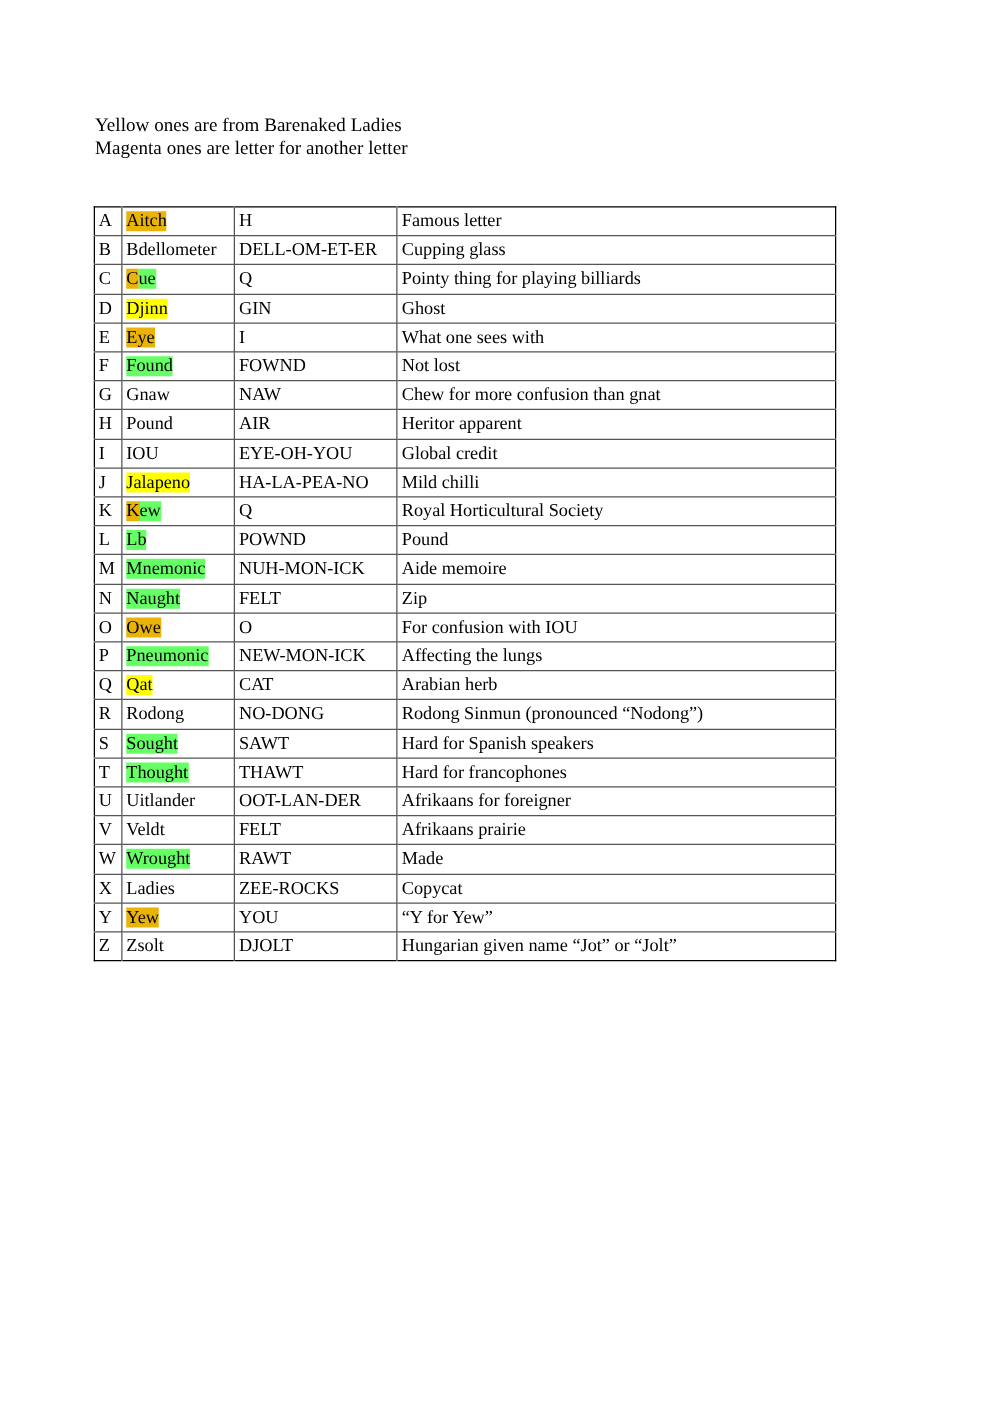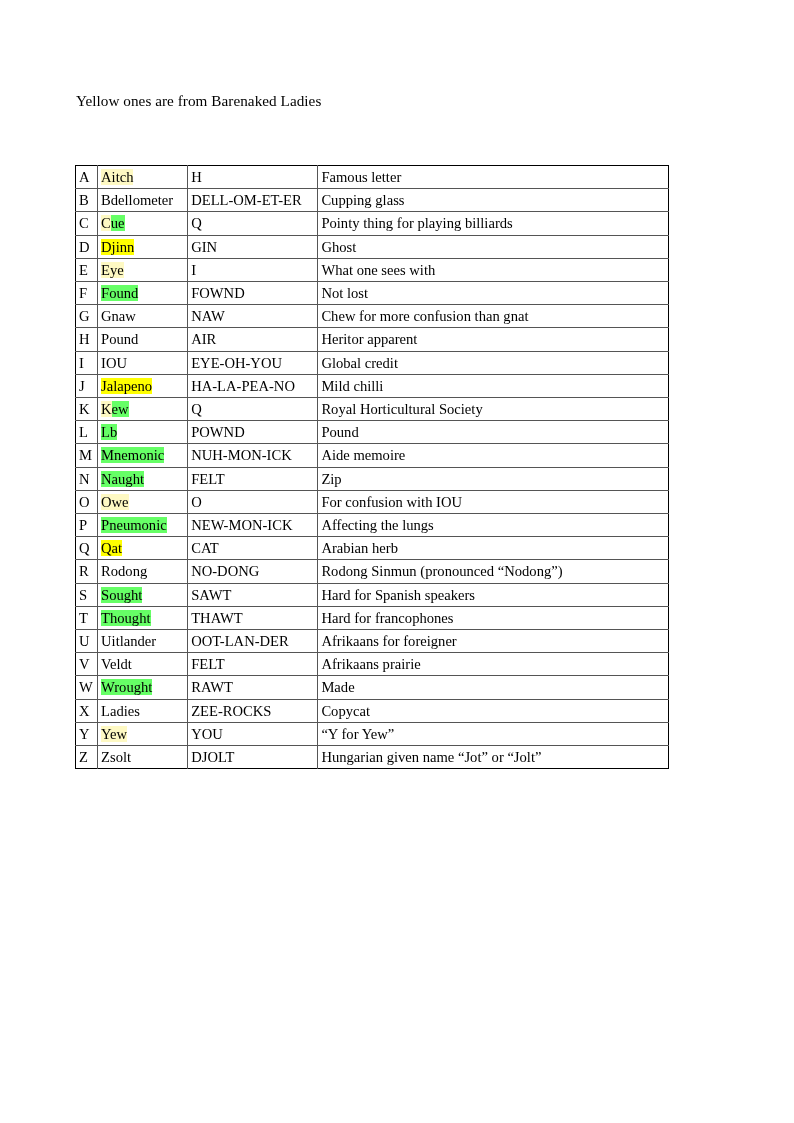--- a/index.html
+++ b/index.html
@@ -66,32 +66,33 @@
   table.abc td:last-child {
     border-right: none;
     margin-left: 42px;
   }
   .col-letter { width: 22px; }
   .col-word   { width: 90px; }
   .col-pron   { width: 130px; }
   .col-desc   { width: 350px; }
 
   .hl-y { background-color: #ffff00; }
-  .hl-m { background-color: #fef9c3; }
+  .hl-m { background-color: #eab308; }
   .hl-g { background-color: #66ff66; }
 
   .seg { display: inline; }
 </style>
 </head>
 <body>
 
 <div class="page">
 
   <div class="legend">
     <div class="legend-line">Yellow ones are from Barenaked Ladies</div>
+    <div class="legend-line">Magenta ones are letter for another letter</div>
   </div>
 
   <div class="table-wrap">
     <table class="abc">
       <colgroup>
         <col class="col-letter">
         <col class="col-word">
         <col class="col-pron">
         <col class="col-desc">
       </colgroup>

